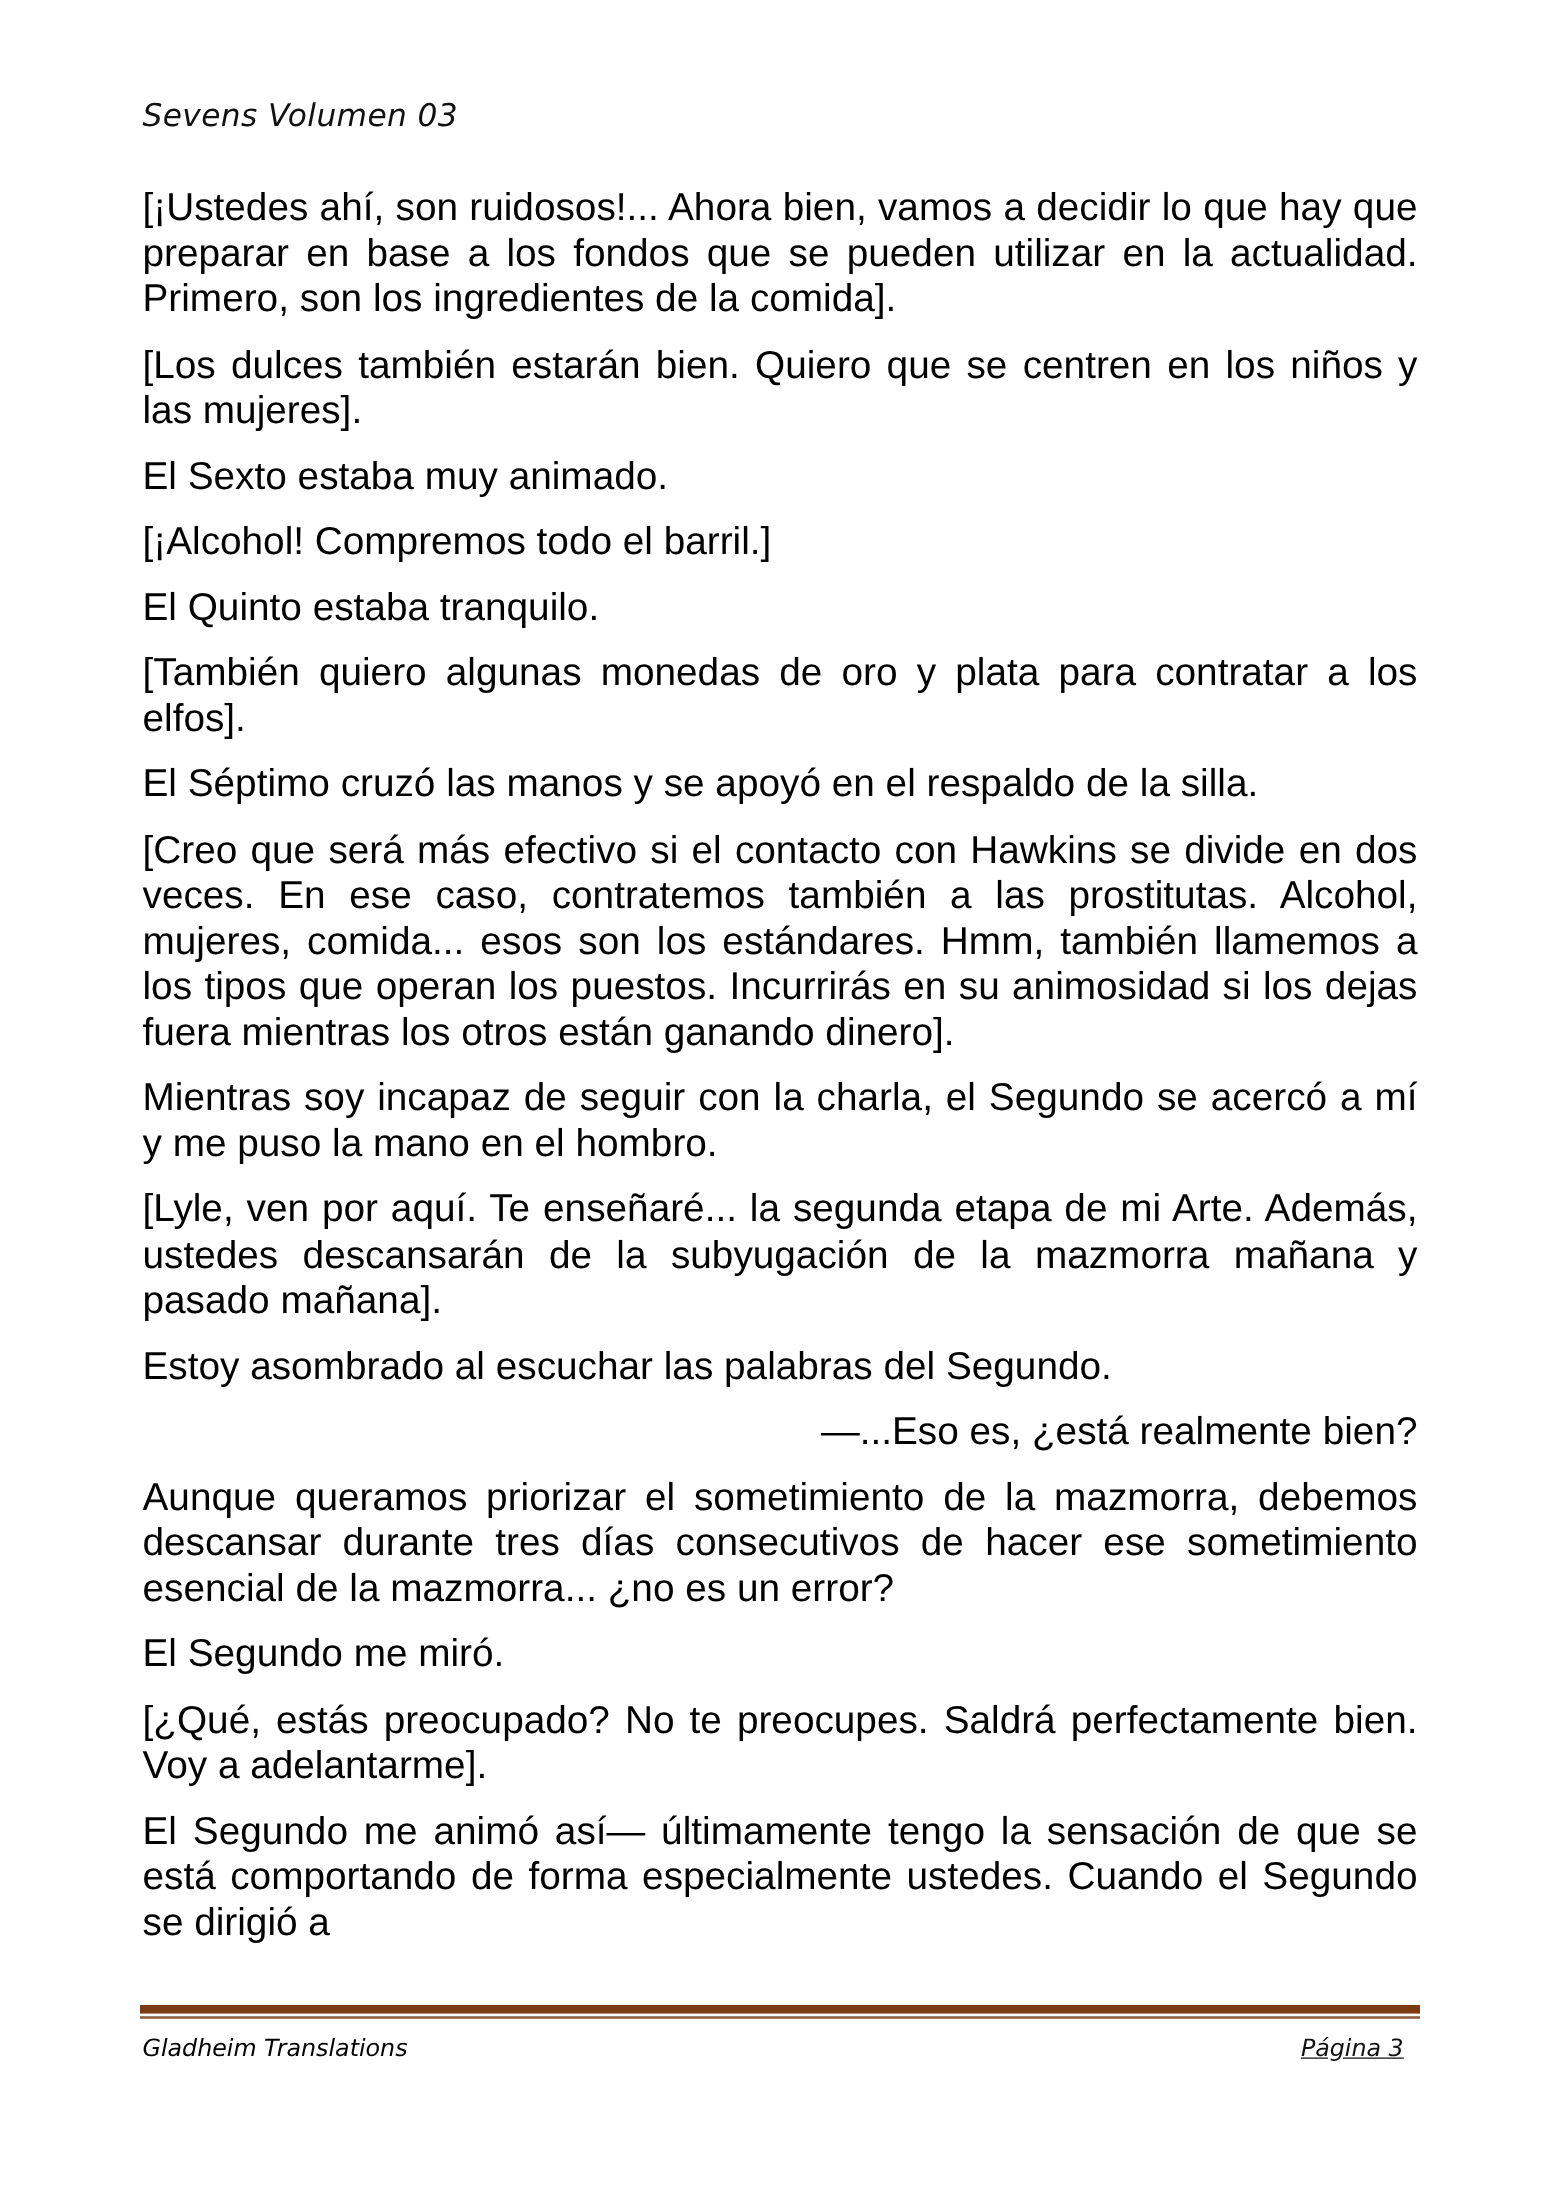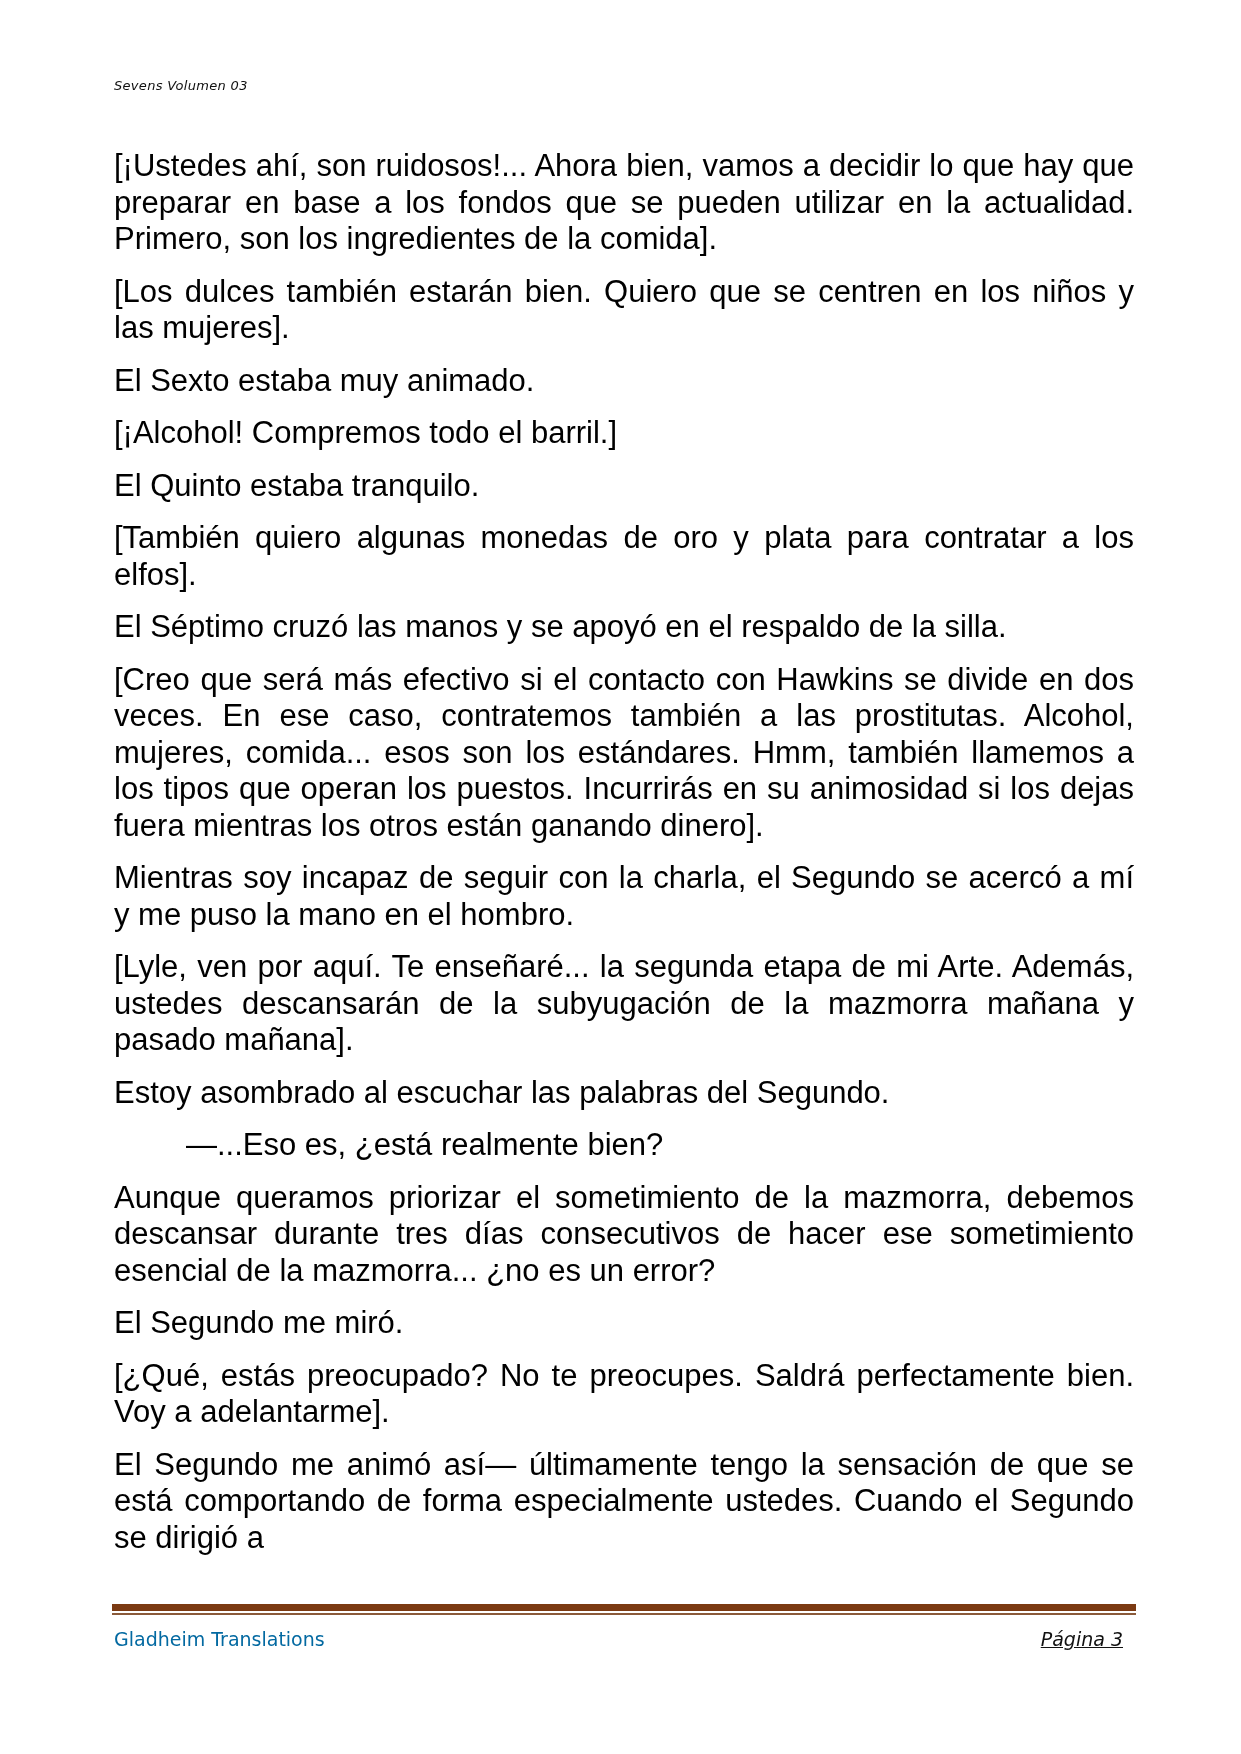--- a/index.html
+++ b/index.html
@@ -13,41 +13,41 @@
       position: relative;
       overflow: hidden;
       color: #000000;
     }
     .header {
       position: absolute;
       left: 114px;
       top: 78px;
       font-family: "DejaVu Sans", sans-serif;
       font-style: italic;
-      font-size: 13px;
+      font-size: 25px;
       letter-spacing: 0.3px;
       color: #111111;
       text-align: right;
     }
     .body-text {
       position: absolute;
       left: 114px;
       top: 148px;
       width: 1020px;
       font-family: "Liberation Sans", sans-serif;
       font-size: 31px;
       line-height: 36.5px;
       text-align: justify;
     }
     .body-text p {
       margin: 0 0 16px 0;
     }
     .body-text p.indent {
       padding-left: 72px;
-      text-align: left;
+      text-align: right;
     }
     .footer-rule {
       position: absolute;
       left: 112px;
       top: 1604px;
       width: 1024px;
     }
     .footer-rule .thick {
       height: 7px;
       background: #7b3a12;
@@ -58,22 +58,23 @@
     }
     .footer-rule .thin {
       height: 2px;
       background: #8a5a3a;
     }
     .footer-left {
       position: absolute;
       left: 114px;
       top: 1628px;
       font-family: "DejaVu Sans", sans-serif;
+      font-style: italic;
       font-size: 19px;
-      color: #0369a1;
+      color: #000000;
     }
     .footer-right {
       position: absolute;
       right: 118px;
       top: 1628px;
       font-family: "DejaVu Sans", sans-serif;
       font-style: italic;
       font-size: 19px;
       color: #111111;
       text-decoration: underline;

